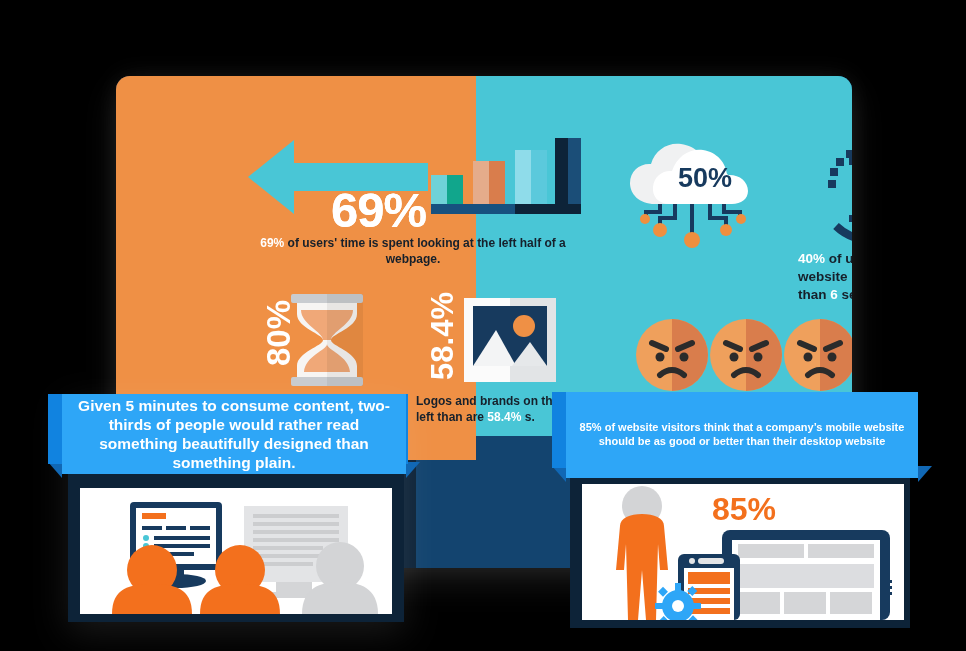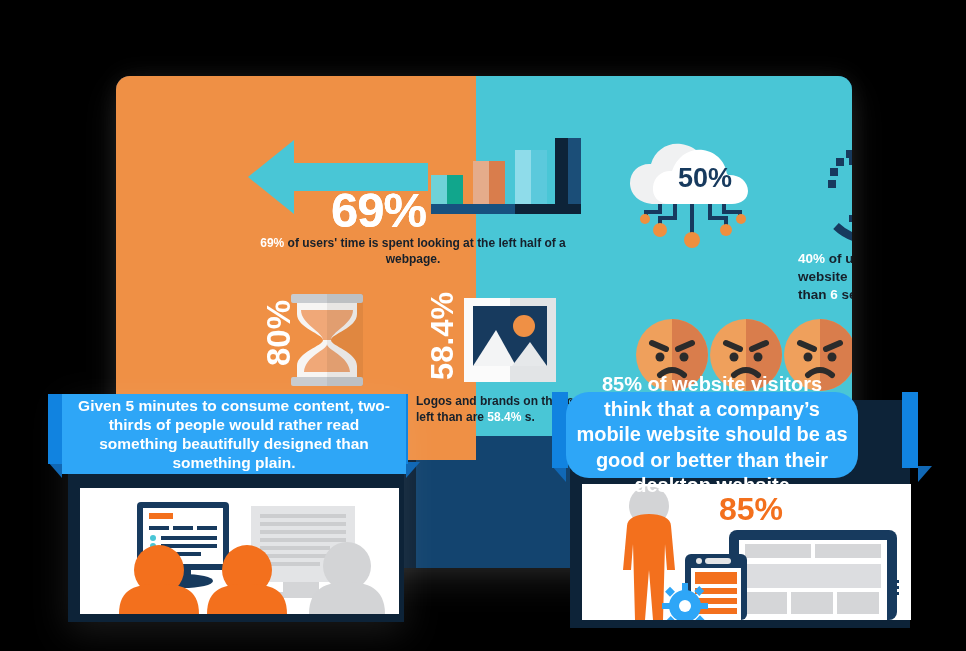--- a/index.html
+++ b/index.html
@@ -57,40 +57,40 @@
   .cap-50{left:504px;top:174px;width:170px;}
   .cap-40{left:682px;top:174px;width:160px;}
 
   .faces{position:absolute;left:520px;top:243px;width:220px;height:72px;}
   .cap-48{position:absolute;left:500px;top:325px;width:340px;text-align:center;font-size:13.5px;line-height:1.35;color:#16202b;font-weight:600;}
   .cap-48 .hl{color:#fff;}
 
   
   .card{position:absolute;}
   .card .frame{position:absolute;background:#0d2338;}
-  .card .body{position:absolute;background:#fff;overflow:hidden;padding-left:7px;}
+  .card .body{position:absolute;background:#fff;overflow:hidden;}
   .ribbon{position:absolute;background:#2ea6f7;color:#fff;font-weight:bold;text-align:center;
           display:flex;align-items:center;justify-content:center;z-index:5;}
   .ribbon span{display:block;padding:0 10px;}
   .tail{position:absolute;width:0;height:0;z-index:4;}
 
   
   #card-left{left:48px;top:344px;width:360px;height:250px;
      filter:drop-shadow(0 10px 18px rgba(255,255,255,0.10));}
   #card-left .frame{left:20px;top:20px;width:336px;height:226px;}
   #card-left .body{left:32px;top:112px;width:312px;height:126px;}
 
   
   #card-right{left:552px;top:350px;width:376px;height:250px;}
   #card-right .frame{left:18px;top:18px;width:340px;height:228px;}
   #card-right .body{left:30px;top:102px;width:322px;height:136px;}
 
   .ribbon-abs{position:absolute;z-index:6;}
   #ribbon-left{left:62px;top:362px;width:344px;height:80px;font-size:15.5px;line-height:1.24;}
-  #ribbon-right{left:566px;top:360px;width:292px;height:86px;font-size:20px;line-height:1.26;border-radius:23px;}
+  #ribbon-right{left:566px;top:360px;width:352px;height:86px;font-size:11px;line-height:1.26;}
   .tail-l{left:48px;top:430px;border-top:16px solid #1168b5;border-left:14px solid transparent;z-index:3;}
   .tail-r{left:406px;top:430px;border-top:16px solid #1168b5;border-right:14px solid transparent;z-index:3;}
   .tail-l2{left:552px;top:434px;border-top:16px solid #1168b5;border-left:14px solid transparent;z-index:3;}
   .tail-r2{left:918px;top:434px;border-top:16px solid #1168b5;border-right:14px solid transparent;z-index:3;}
   .rib-wing{position:absolute;background:#1183e0;z-index:5;}
   #wing-l1{left:48px;top:362px;width:16px;height:70px;}
   #wing-l2{left:392px;top:362px;width:16px;height:70px;}
   #wing-r1{left:552px;top:360px;width:16px;height:76px;}
   #wing-r2{left:902px;top:360px;width:16px;height:76px;}
 </style>

